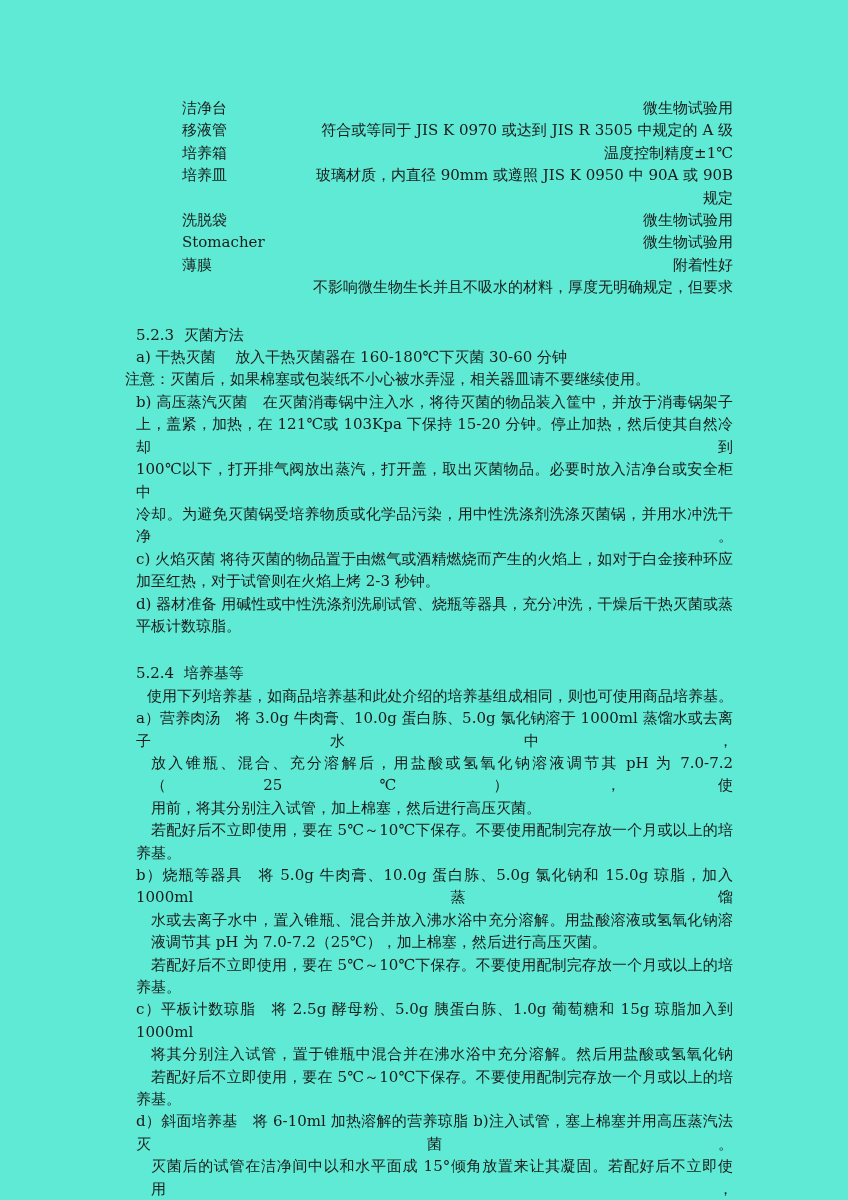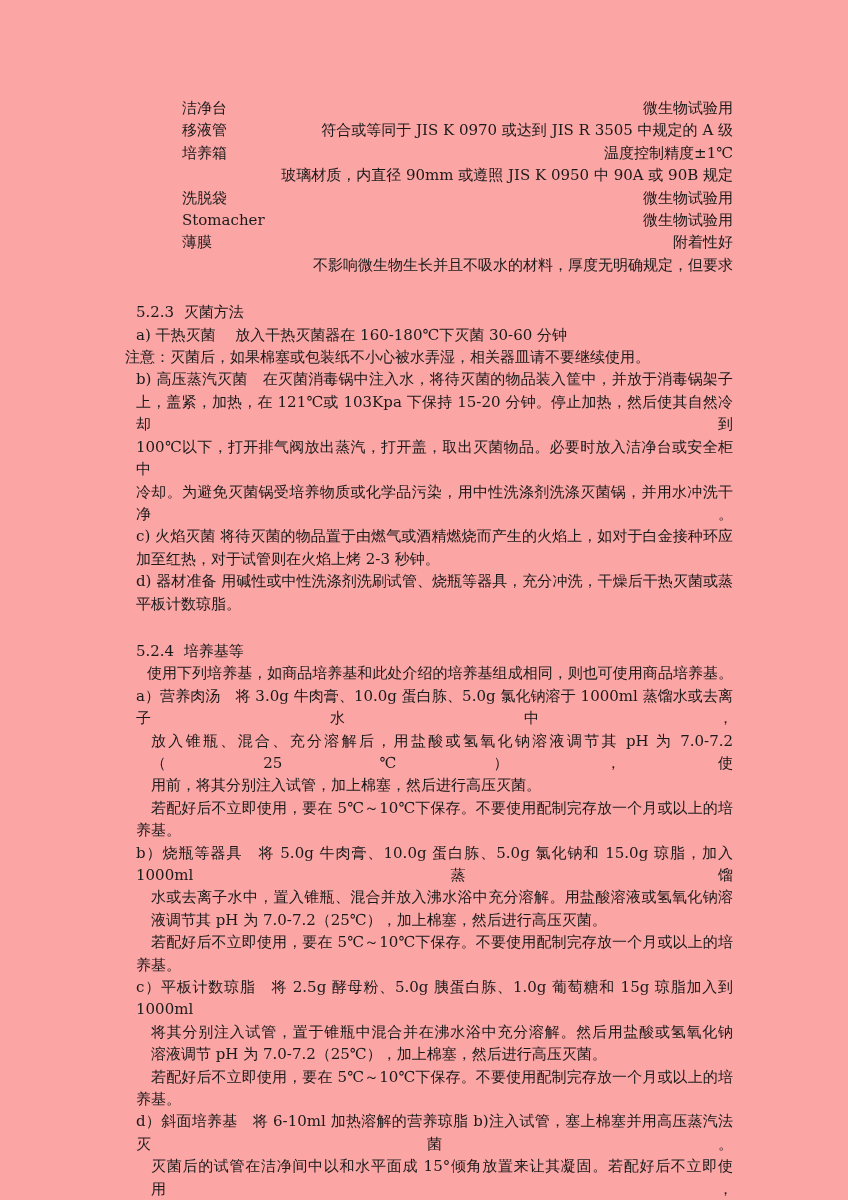--- a/index.html
+++ b/index.html
@@ -4,21 +4,21 @@
 <style>
   html, body {
     margin: 0;
     padding: 0;
     background: #ffffff;
   }
   .page {
     position: relative;
     width: 848px;
     height: 1200px;
-    background: #fca5a5;
+    background: #5eead4;
     overflow: hidden;
     font-family: "DejaVu Serif", "Liberation Serif", serif;
     font-size: 15px;
     line-height: 22.4px;
     color: #1a1a1a;
   }
   .content {
     position: absolute;
     left: 125px;
     top: 97px;
@@ -62,20 +62,21 @@
             <div class="line">符合或等同于 JIS K 0970 或达到 JIS R 3505 中规定的 A 级</div>
           </div>
         </div>
         <div class="equip-row">
           <div class="equip-term line">培养箱</div>
           <div class="equip-spec">
             <div class="line">温度控制精度±1℃</div>
           </div>
         </div>
         <div class="equip-row">
+          <div class="equip-term line">培养皿</div>
           <div class="equip-spec">
             <div class="line">玻璃材质，内直径 90mm 或遵照 JIS K 0950 中 90A 或 90B 规定</div>
           </div>
         </div>
         <div class="equip-row">
           <div class="equip-term line">洗脱袋</div>
           <div class="equip-spec">
             <div class="line">微生物试验用</div>
           </div>
         </div>
@@ -114,20 +115,19 @@
         <div class="line indent-hang">用前，将其分别注入试管，加上棉塞，然后进行高压灭菌。</div>
         <div class="line indent-hang fill">若配好后不立即使用，要在 5℃～10℃下保存。不要使用配制完存放一个月或以上的培</div>
         <div class="line indent-flush">养基。</div>
         <div class="line indent-flush fill">b）烧瓶等器具　将 5.0g 牛肉膏、10.0g 蛋白胨、5.0g 氯化钠和 15.0g 琼脂，加入 1000ml 蒸馏</div>
         <div class="line indent-hang fill">水或去离子水中，置入锥瓶、混合并放入沸水浴中充分溶解。用盐酸溶液或氢氧化钠溶</div>
         <div class="line indent-hang">液调节其 pH 为 7.0-7.2（25℃），加上棉塞，然后进行高压灭菌。</div>
         <div class="line indent-hang fill">若配好后不立即使用，要在 5℃～10℃下保存。不要使用配制完存放一个月或以上的培</div>
         <div class="line indent-flush">养基。</div>
         <div class="line indent-flush fill">c）平板计数琼脂　将 2.5g 酵母粉、5.0g 胰蛋白胨、1.0g 葡萄糖和 15g 琼脂加入到 1000ml</div>
         <div class="line indent-hang fill">将其分别注入试管，置于锥瓶中混合并在沸水浴中充分溶解。然后用盐酸或氢氧化钠</div>
-        <div class="line indent-hang">溶液调节 pH 为 7.0-7.2（25℃），加上棉塞，然后进行高压灭菌。</div>
         <div class="line indent-hang fill">若配好后不立即使用，要在 5℃～10℃下保存。不要使用配制完存放一个月或以上的培</div>
         <div class="line indent-flush">养基。</div>
         <div class="line indent-flush fill">d）斜面培养基　将 6-10ml 加热溶解的营养琼脂 b)注入试管，塞上棉塞并用高压蒸汽法灭菌。</div>
         <div class="line indent-hang fill">灭菌后的试管在洁净间中以和水平面成 15°倾角放置来让其凝固。若配好后不立即使用，</div>
       </section>
     </div>
 </div>
 
 </body></html>

